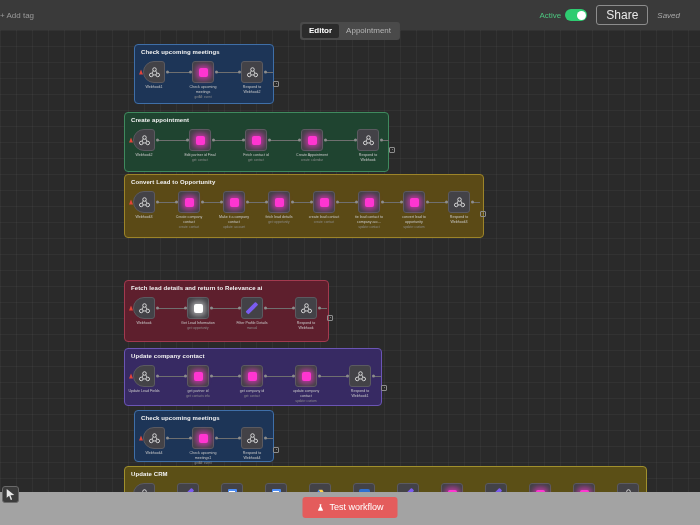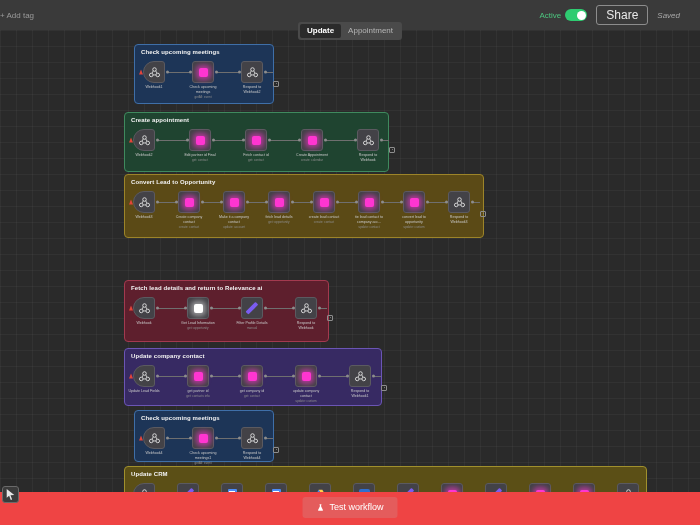--- a/index.html
+++ b/index.html
@@ -180,21 +180,21 @@
     width: 11px; height: 11px; background:#2f6fd0;
     border-radius: 2px; display:flex; align-items:center;
     justify-content:center; color:#fff; font-size:6px;
     font-weight:bold; font-family:"Liberation Sans",sans-serif;
   }
 
   
   .bottombar {
     position: absolute; bottom: 0; left: 0;
     width: 700px; height: 33px;
-    background: #ef4444; z-index: 40;
+    background: #a3a3a3; z-index: 40;
   }
   .test-btn {
     position: absolute; left: 50%; top: 5px;
     transform: translateX(-50%);
     background: #e45c5c; color: #ffffff;
     border: none; border-radius: 3px;
     font-size: 9px; padding: 6px 14px;
     display: flex; align-items: center; gap: 5px;
     line-height: 1; font-family: "Liberation Sans", sans-serif;
   }
@@ -218,21 +218,21 @@
       <span class="toggle">
           <span class="knob"></span>
         </span>
     </div>
     <button class="share-btn">Share</button>
     <span class="saved-label">Saved</span>
   </div>
 </div>
 
 <div class="tabs">
-  <span class="tab active">Update</span>
+  <span class="tab active">Editor</span>
   <span class="tab">Appointment</span>
 </div>
 
 <div class="canvas" id="canvas">
     <div class="group" style="left: 134px; top: 14px; width: 140px; height: 60px; background: rgb(29, 53, 87); border: 1px solid rgb(63, 111, 168);">
       <div class="group-title">Check upcoming meetings</div>
       <div class="noderow" style="left: 6px; top: 16px;">
         <div class="node trigger">
           <div class="node-box">
             <svg class="ic" viewBox="0 0 24 24">

